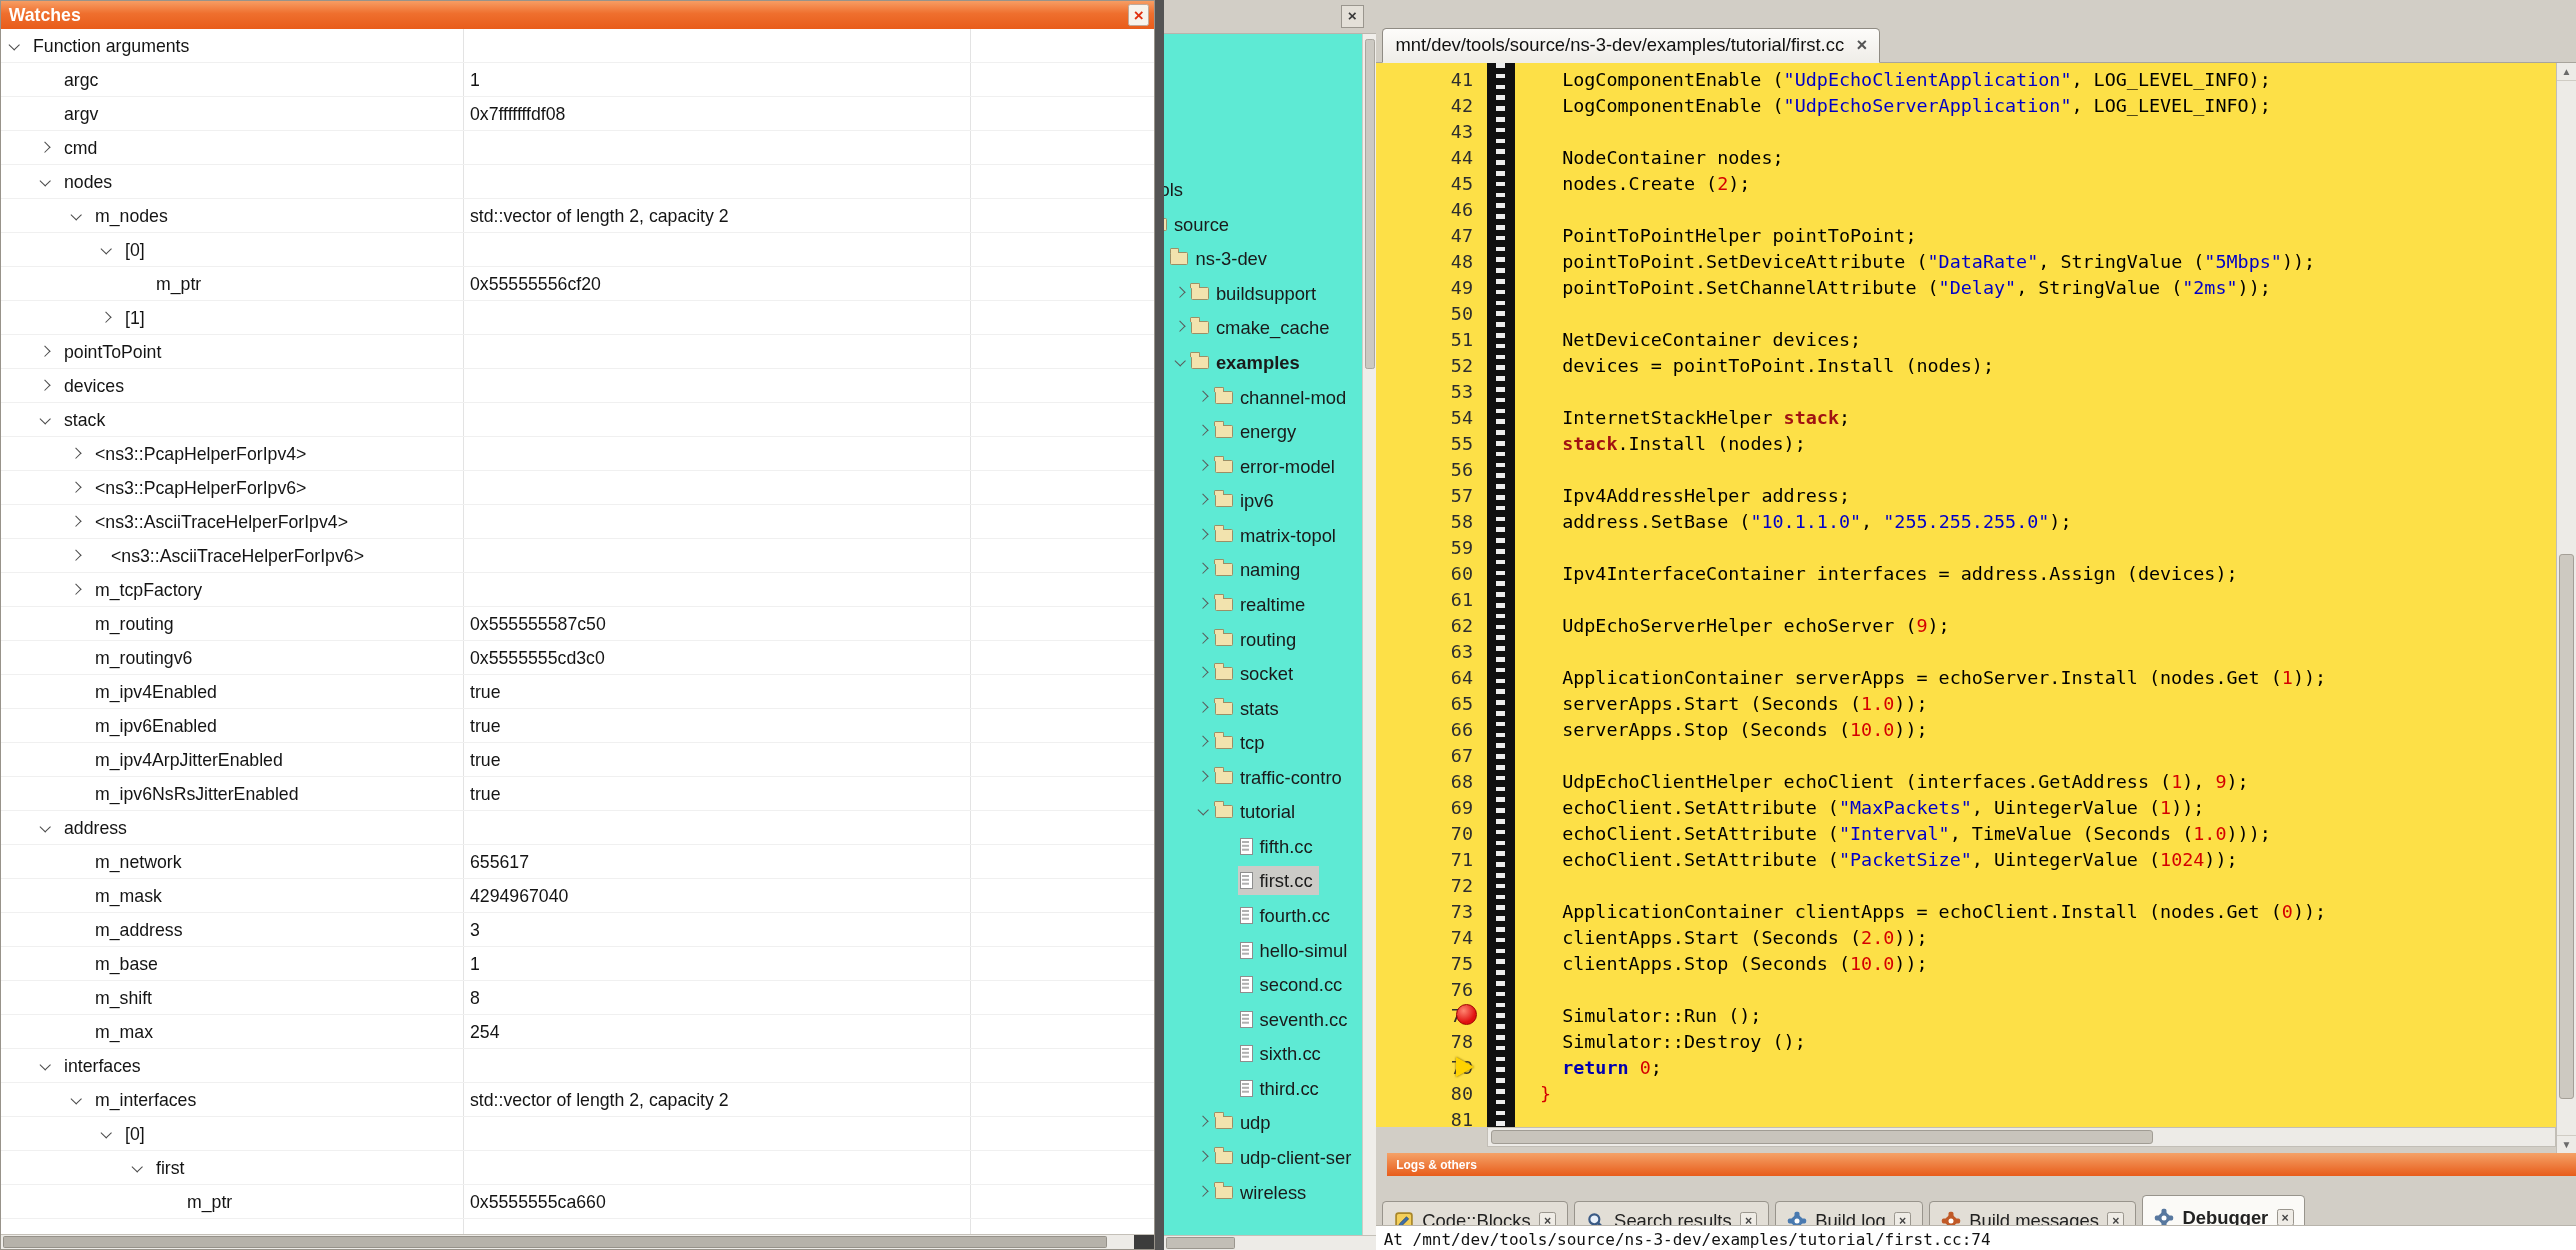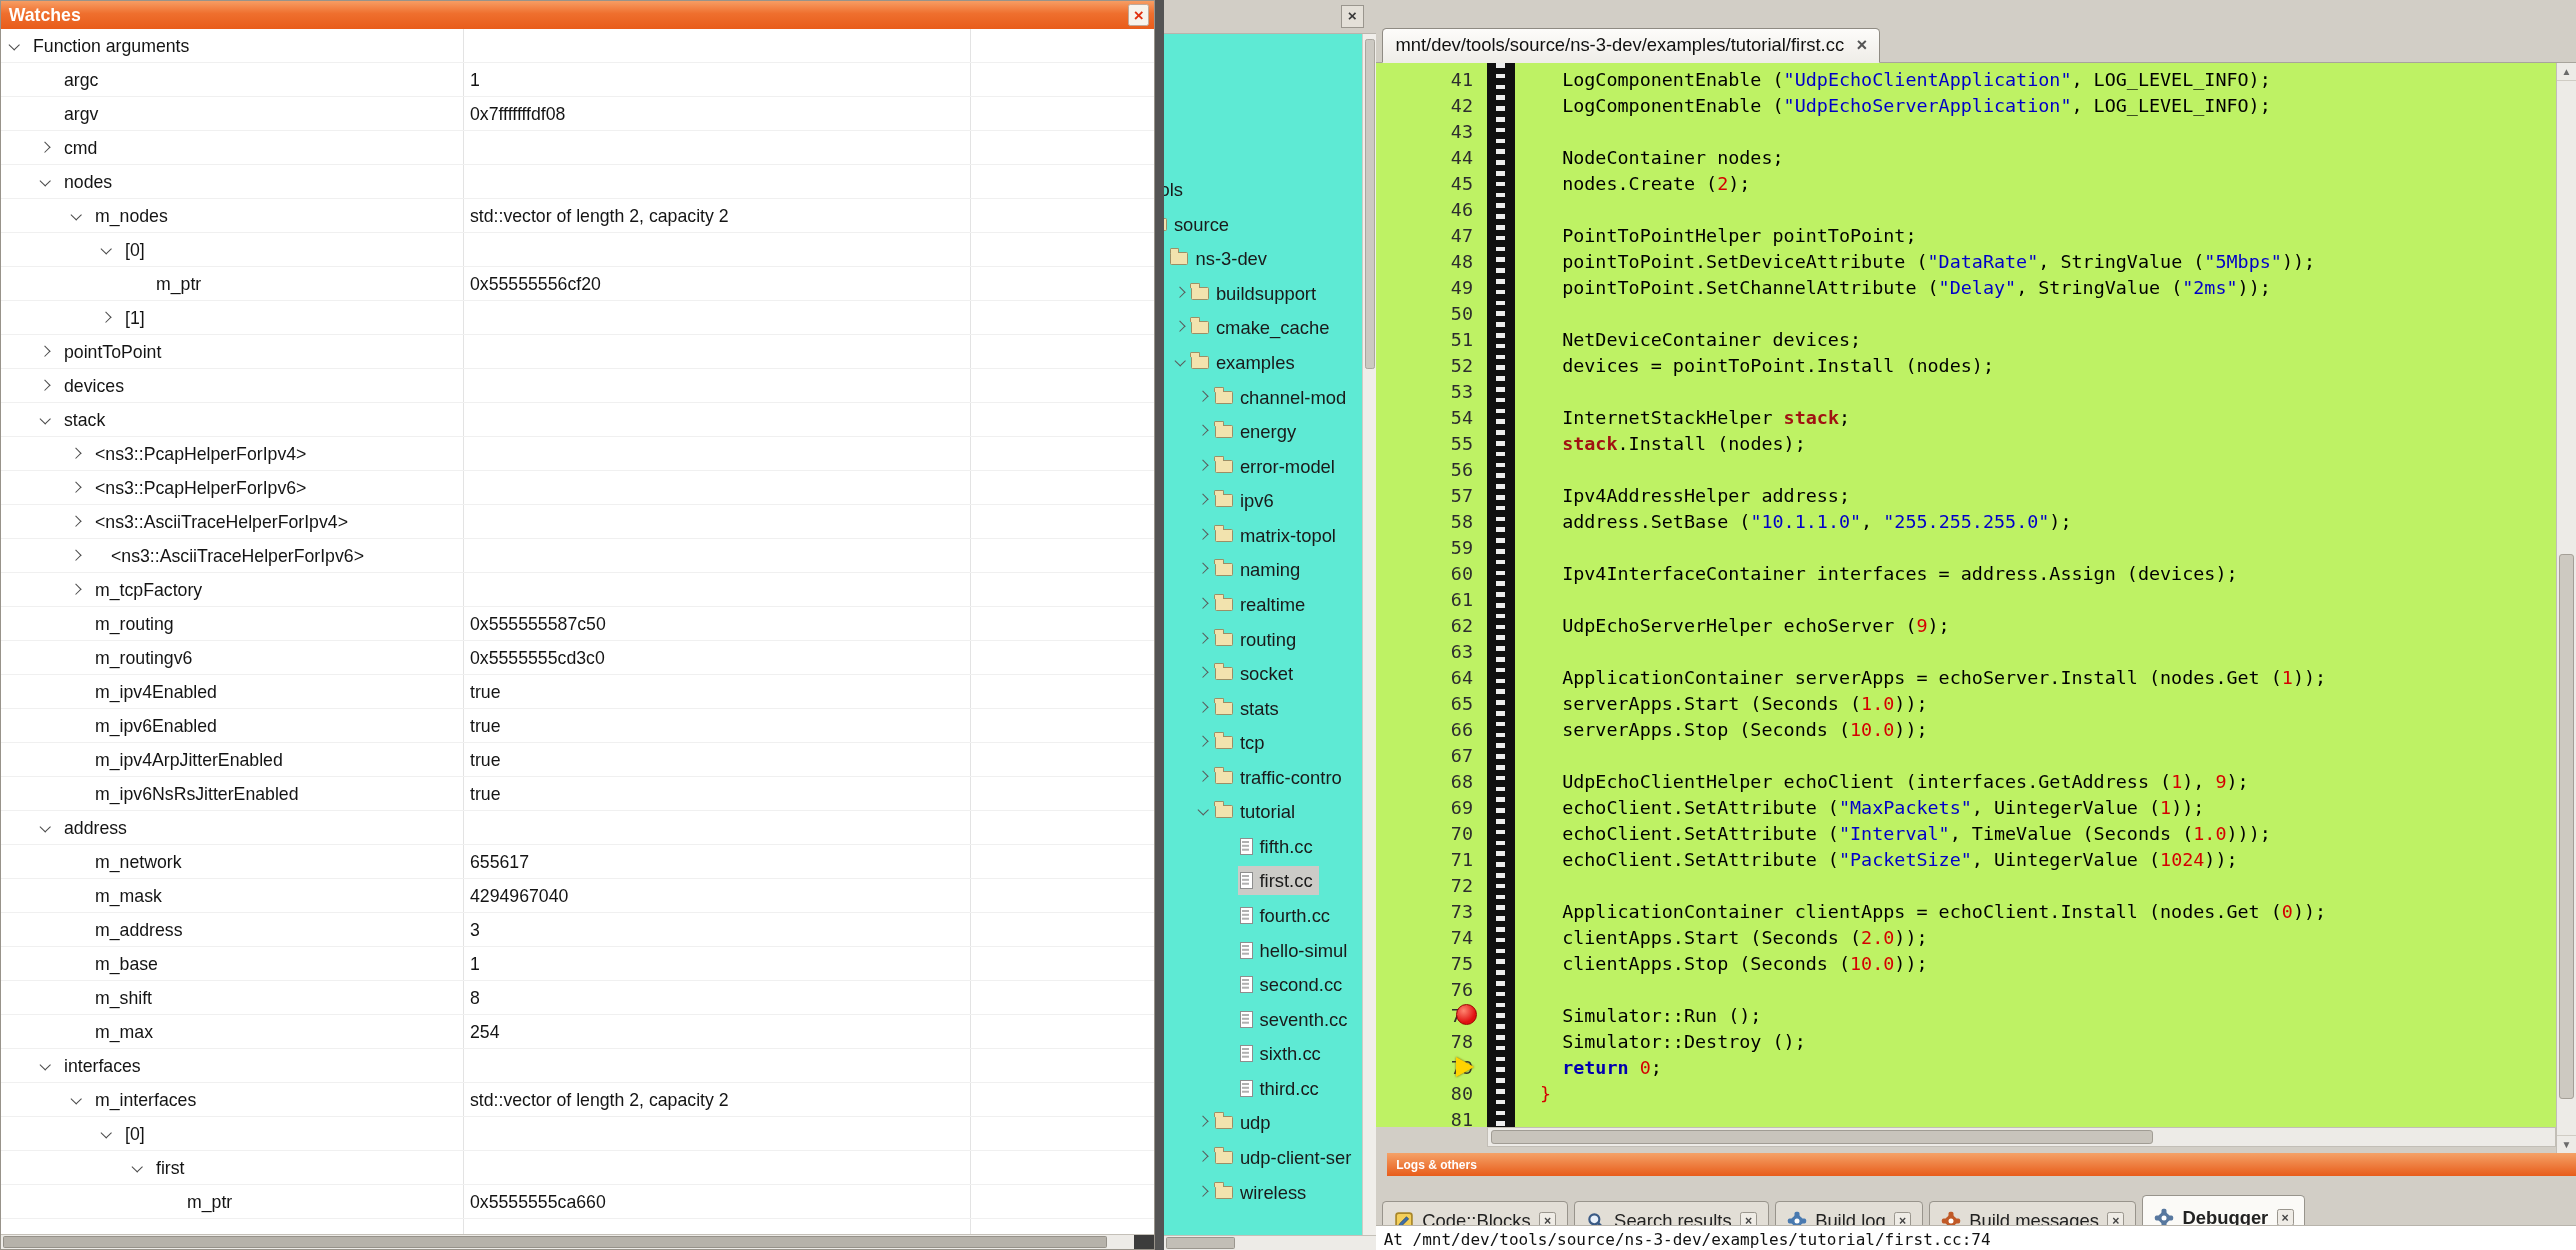--- a/index.html
+++ b/index.html
@@ -50,21 +50,21 @@
   #project-hscroll{height:15.4px;flex:none;background:#edebe7;border-top:0.8px solid #c4c0b8;position:relative}
   #project-hscroll .thumb{position:absolute;left:1.5px;top:1.5px;bottom:1.5px;width:69px;background:#c2beb6;border:0.8px solid #9a968e;border-radius:1.5px}
 
   
   #editor{position:absolute;left:1376px;top:0;right:0;height:1250px;background:#d2cec6}
   #tabbar{position:absolute;left:0;top:0;right:0;height:63px;background:#d2cec6;border-bottom:0.8px solid #a8a49c}
   .etab{position:absolute;left:6.1px;bottom:-0.8px;height:35px;background:linear-gradient(#fdfcfa,#efede8);
     border:0.8px solid #8f8b83;border-bottom:0.8px solid #efede8;border-radius:4.6px 4.6px 0 0;
     display:flex;align-items:center;gap:12.3px;padding:0 12.3px;font-size:18.4px;color:#111;white-space:pre}
   .etab .x{color:#555;font-weight:bold;font-size:18.4px;line-height:1}
-  #code-area{position:absolute;left:0;top:63px;width:1180px;height:1064px;background:#bef264;overflow:hidden}
+  #code-area{position:absolute;left:0;top:63px;width:1180px;height:1064px;background:#fde047;overflow:hidden}
   #code-lines{position:absolute;left:0;top:3.1px;right:0}
   #gutter-strip{position:absolute;left:111px;top:0;bottom:0;width:28px;background:#101010}
   #gutter-strip::after{content:"";position:absolute;left:9.2px;top:0;bottom:0;width:9.2px;
     background:repeating-linear-gradient(180deg,#ededed 0 4.6px,transparent 4.6px 10.8px)}
   .cline{position:relative;height:26px;font-family:"DejaVu Sans Mono",monospace;font-size:18.4px}
   .lnum{position:absolute;left:0;width:97px;text-align:right;color:#2e2e2e;top:50%;transform:translateY(-50%)}
   .ltext{position:absolute;left:164px;top:50%;transform:translateY(-50%);white-space:pre;color:#000}
   .tok-s{color:var(--str)}
   .tok-n{color:var(--num)}
   .tok-k{color:var(--kw);font-weight:bold}
@@ -281,21 +281,21 @@
       <div class="titem" style="top: 242px;">
         <span class="chev closed" style="left: 11.5px;"></span>
         <span class="twrap" style="left: 25px;"><span class="foldicon"></span><span>buildsupport</span></span>
       </div>
       <div class="titem" style="top: 276px;">
         <span class="chev closed" style="left: 11.5px;"></span>
         <span class="twrap" style="left: 25px;"><span class="foldicon"></span><span>cmake_cache</span></span>
       </div>
       <div class="titem" style="top: 311px;">
         <span class="chev open" style="left: 11.5px;"></span>
-        <span class="twrap" style="left: 25px;"><span class="foldicon"></span><span>examples</span></span>
+        <span class="twrap" style="left: 25px; font-weight: bold;"><span class="foldicon"></span><span>examples</span></span>
       </div>
       <div class="titem" style="top: 346px;">
         <span class="chev closed" style="left: 35px;"></span>
         <span class="twrap" style="left: 49px;"><span class="foldicon"></span><span>channel-mod</span></span>
       </div>
       <div class="titem" style="top: 380px;">
         <span class="chev closed" style="left: 35px;"></span>
         <span class="twrap" style="left: 49px;"><span class="foldicon"></span><span>energy</span></span>
       </div>
       <div class="titem" style="top: 415px;">

